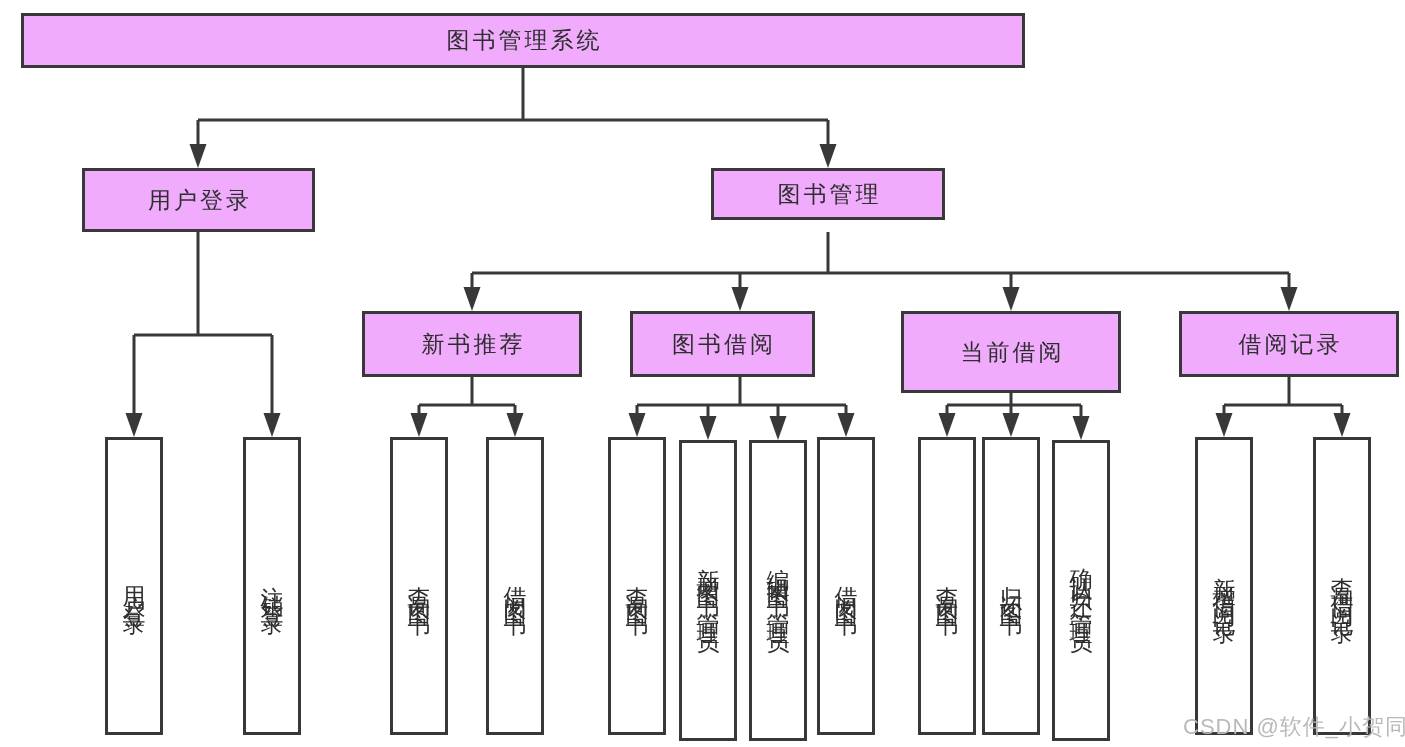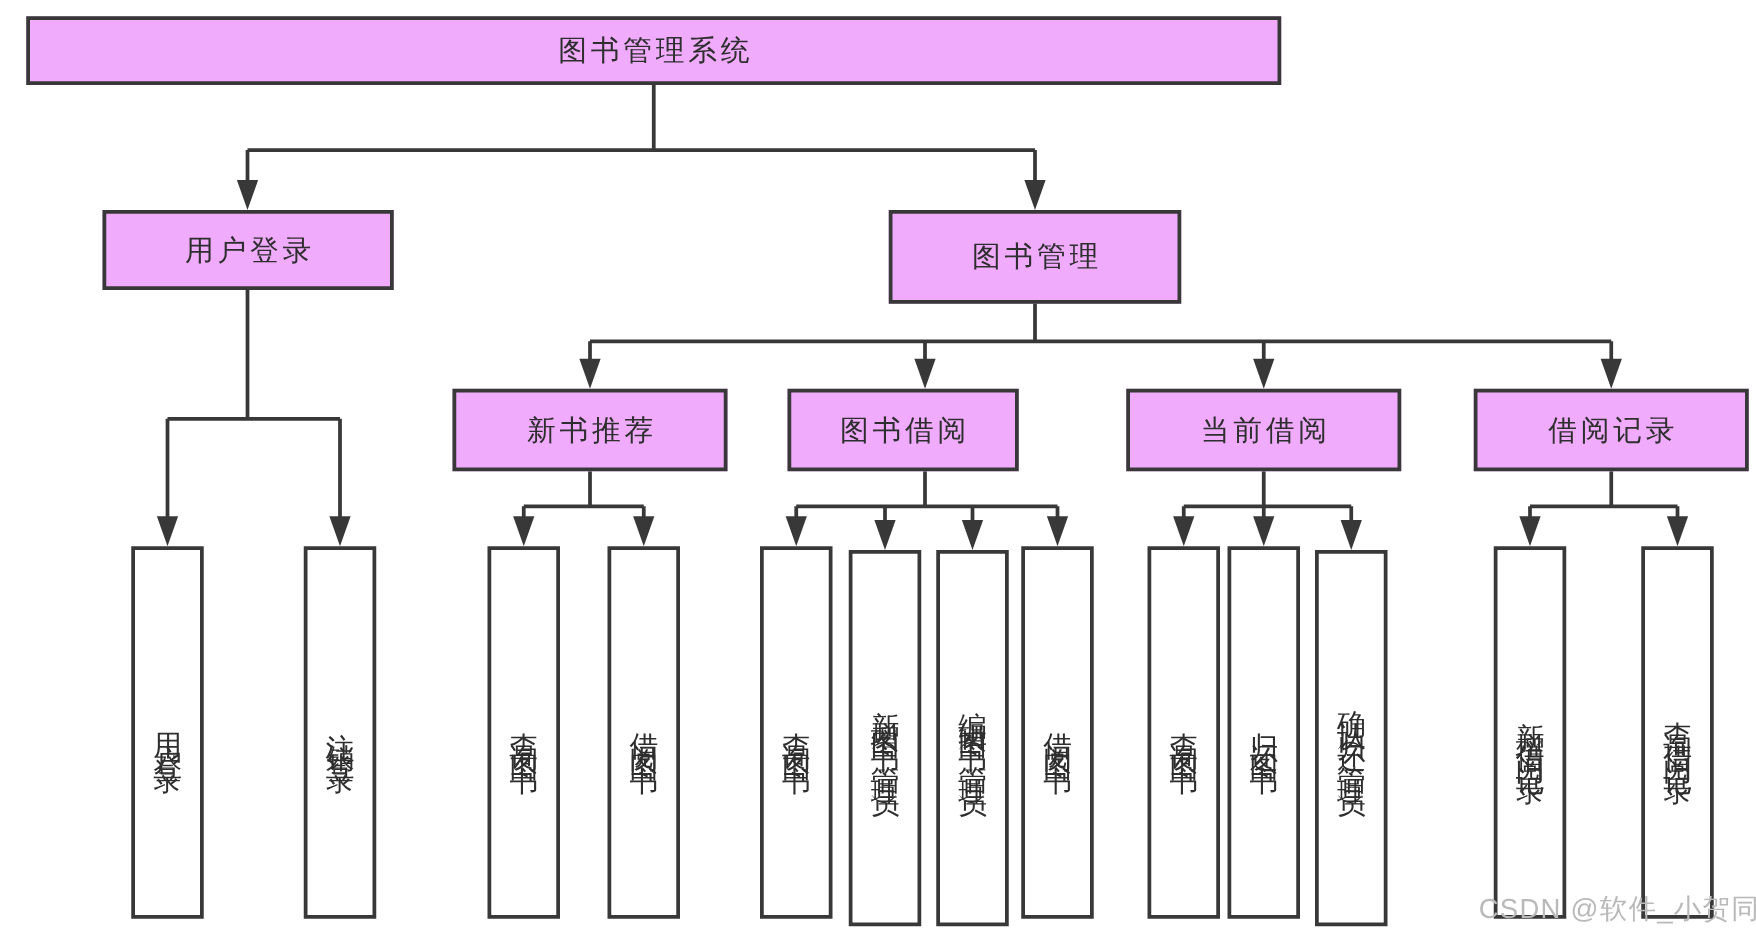--- a/index.html
+++ b/index.html
@@ -96,25 +96,25 @@
       <polygon points="1011,437 1002.5,413 1019.5,413"></polygon>
       <polygon points="1081,440 1072.5,416 1089.5,416"></polygon>
       <polygon points="1224,437 1215.5,413 1232.5,413"></polygon>
       <polygon points="1342,437 1333.5,413 1350.5,413"></polygon>
     </g>
   </svg>
 
   <div class="hbox" style="left:21px; top:13px; width:1004px; height:55px;">图书管理系统</div>
 
   <div class="hbox" style="left:82px; top:168px; width:233px; height:64px;">用户登录</div>
-  <div class="hbox" style="left:711px; top:168px; width:234px; height:75px;">图书管理</div>
+  <div class="hbox" style="left:711px; top:168px; width:234px; height:52px;">图书管理</div>
 
   <div class="hbox" style="left:362px; top:311px; width:220px; height:66px;">新书推荐</div>
   <div class="hbox" style="left:630px; top:311px; width:185px; height:66px;font-family:Liberation Serif, serif;">图书借阅</div>
-  <div class="hbox" style="left:901px; top:311px; width:220px; height:66px;">当前借阅</div>
+  <div class="hbox" style="left:901px; top:311px; width:220px; height:82px;">当前借阅</div>
   <div class="hbox" style="left:1179px; top:311px; width:220px; height:66px;">借阅记录</div>
 
   <div class="vbox" style="left:105px; top:437px; height:298px;">用户登录</div>
   <div class="vbox" style="left:243px; top:437px; height:298px;">注销登录</div>
 
   <div class="vbox" style="left:390px; top:437px; height:298px;">查询图书</div>
   <div class="vbox" style="left:486px; top:437px; height:298px;">借阅图书</div>
 
   <div class="vbox" style="left:608px; top:437px; height:298px;">查询图书</div>
   <div class="vbox" style="left:679px; top:440px; height:301px;">新增图书（管理员）</div>

